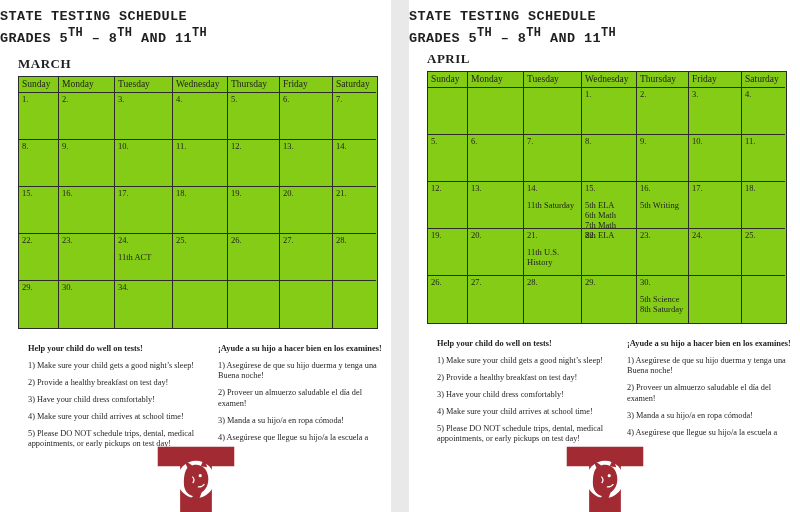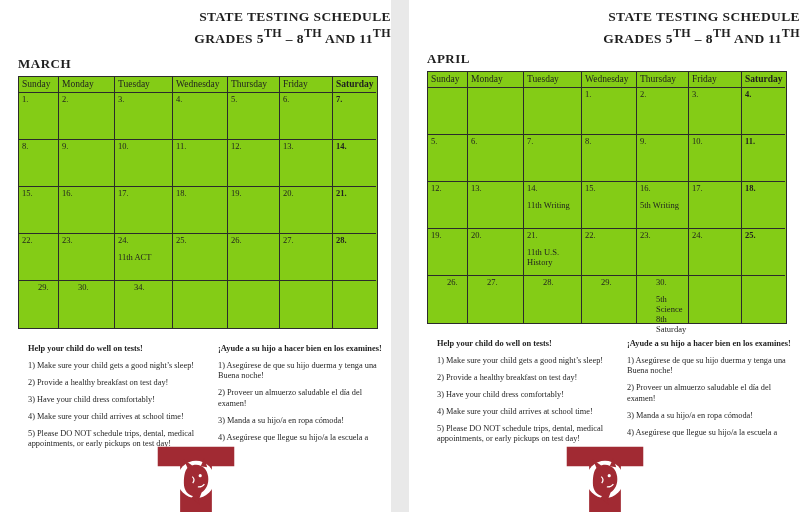--- a/index.html
+++ b/index.html
@@ -15,25 +15,26 @@
     height: 512px;
     background: #ffffff;
     position: relative;
     overflow: hidden;
     flex: none;
     padding-top: 8px;
   }
   .page-gap { width: 18px; height: 512px; flex: none; }
 
   .doc-title {
-    text-align: right;
+    text-align: left;
     font-weight: bold;
     font-size: 13.5px;
     line-height: 17px;
     letter-spacing: 0.4px;
+    font-family: Liberation Mono, monospace;
   }
   .doc-title sup { font-size: 12px; font-weight: bold; }
 
   .month {
     font-weight: bold;
     font-size: 13px;
     line-height: 22px;
     margin: 6px 0 1px 18px;
     letter-spacing: 0.5px;
   }
@@ -57,22 +58,22 @@
   }
   .cal-cell {
     border-right: 1px solid #2b2b2b;
     border-bottom: 1px solid #2b2b2b;
     height: 47px;
     padding: 1px 1px 0 3px;
     font-size: 8.5px;
     line-height: 10px;
     overflow: visible;
   }
-  .calendar > :nth-child(7n) { border-right: none; font-weight: bold; }
-  .calendar > :nth-child(n+36) { border-bottom: none; margin-left: 16px; }
+  .calendar > :nth-child(7n) { border-right: none; }
+  .calendar > :nth-child(n+36) { border-bottom: none; }
   .cal-notes { margin-top: 7px; line-height: 10px; position: relative; z-index: 2; }
 
   .tips {
     display: flex;
     margin: 14px 0 0 28px;
   }
   .tips-col { width: 172px; flex: none; }
   .tips-col + .tips-col { margin-left: 18px; }
   .tips-heading {
     font-weight: bold;
@@ -308,25 +309,31 @@
       </div>
       <div class="cal-cell">
         <div class="cal-date">12.</div>
       </div>
       <div class="cal-cell">
         <div class="cal-date">13.</div>
       </div>
       <div class="cal-cell">
         <div class="cal-date">14.</div>
         <div class="cal-notes">
-          <div>11th Writing</div>
+          <div>11th Saturday</div>
         </div>
       </div>
       <div class="cal-cell">
         <div class="cal-date">15.</div>
+        <div class="cal-notes">
+          <div>5th ELA</div>
+          <div>6th Math</div>
+          <div>7th Math</div>
+          <div>8th ELA</div>
+        </div>
       </div>
       <div class="cal-cell">
         <div class="cal-date">16.</div>
         <div class="cal-notes">
           <div>5th Writing</div>
         </div>
       </div>
       <div class="cal-cell">
         <div class="cal-date">17.</div>
       </div>

